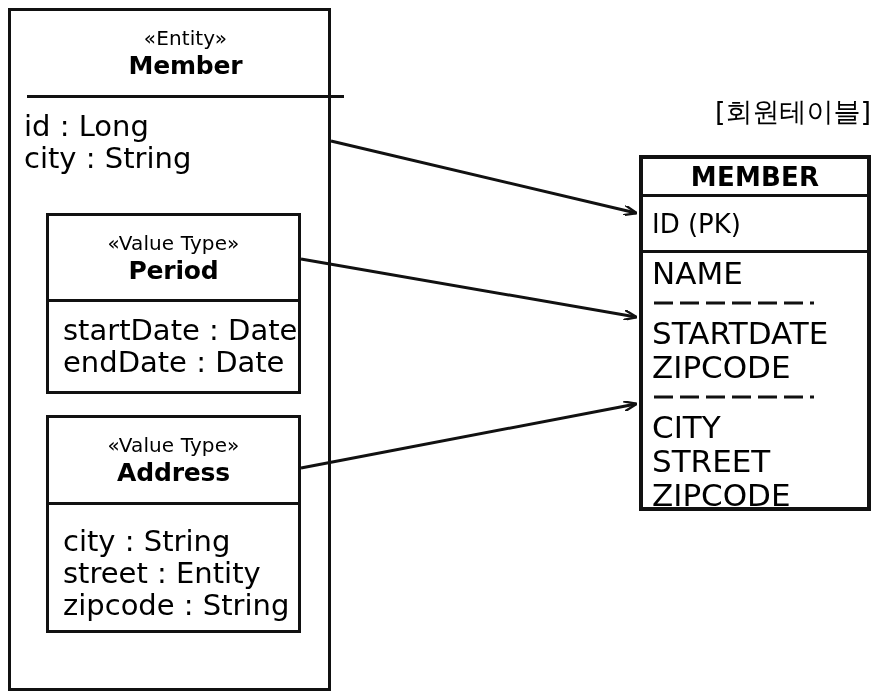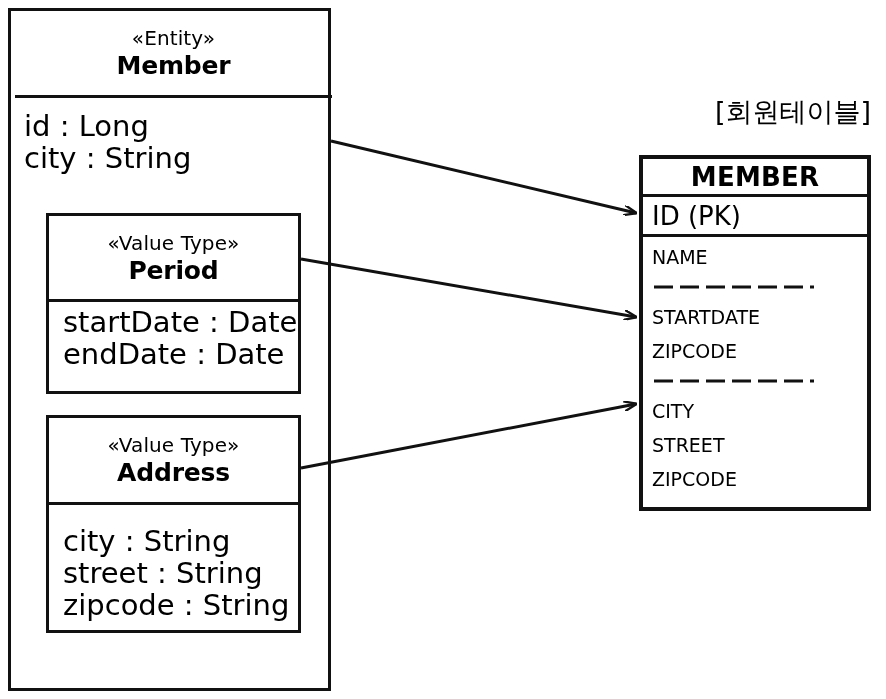--- a/index.html
+++ b/index.html
@@ -34,21 +34,21 @@
 
   
   #member-box {
     left: 8px;
     top: 8px;
     width: 323px;
     height: 683px;
   }
   #member-header {
     position: absolute;
-    left: 4px;
+    left: 16px;
     top: 0;
     width: 100%;
     height: 87px;
     box-sizing: border-box;
     border-bottom: 3px solid #111111;
     display: flex;
     flex-direction: column;
     align-items: center;
     justify-content: center;
   }
@@ -96,21 +96,21 @@
     border-bottom: 3px solid #111111;
     display: flex;
     flex-direction: column;
     align-items: center;
     justify-content: center;
   }
   #period-body {
     position: absolute;
     left: 0; top: 86px; width: 100%; bottom: 0;
     box-sizing: border-box;
-    padding: 4px 0 0 14px;
+    padding: 12px 0 0 14px;
   }
 
   
   #address-box {
     left: 46px;
     top: 415px;
     width: 255px;
     height: 218px;
   }
   #address-header {
@@ -159,33 +159,33 @@
     box-sizing: border-box;
     border-bottom: 3px solid #111111;
     display: flex;
     align-items: center;
     justify-content: center;
     font-size: 26px;
     font-weight: 700;
     letter-spacing: 0.2px;
   }
   #table-pk-row {
-    height: 40px;
+    height: 56px;
     box-sizing: border-box;
     border-bottom: 3px solid #111111;
     display: flex;
     align-items: center;
     padding-left: 9px;
     font-size: 26px;
   }
   #table-rest {
     padding: 3px 0 0 9px;
   }
   .col-line {
-    font-size: 19px;
+    font-size: 31px;
     line-height: 34px;
     white-space: nowrap;
   }
   .dash-sep {
     height: 26px;
     display: flex;
     align-items: center;
     padding-left: 2px;
   }
   .dash-sep .dash-svg {
@@ -229,21 +229,21 @@
     </div>
   </div>
 
   <div class="uml-box" id="address-box">
     <div id="address-header">
       <div class="stereotype">«Value Type»</div>
       <div class="type-name">Address</div>
     </div>
     <div id="address-body">
       <div class="attr-line">city : String</div>
-      <div class="attr-line">street : String</div>
+      <div class="attr-line">street : Entity</div>
       <div class="attr-line">zipcode : String</div>
     </div>
   </div>
 
   <div id="table-caption">[회원테이블]</div>
 
   <div id="member-table">
     <div id="table-title">MEMBER</div>
     <div id="table-pk-row">ID (PK)</div>
     <div id="table-rest">

